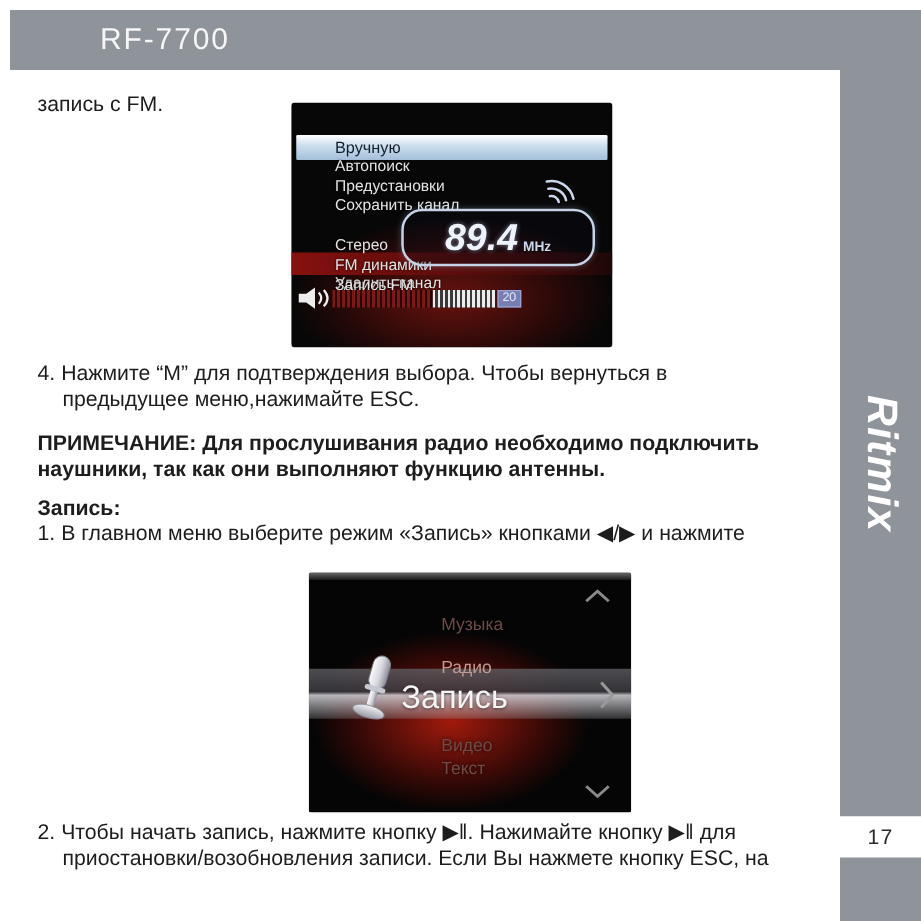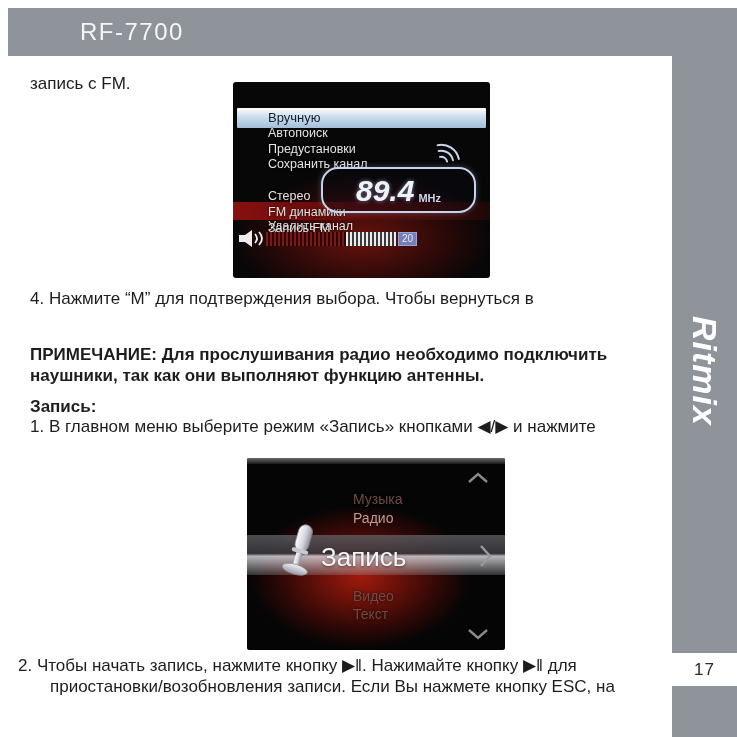--- a/index.html
+++ b/index.html
@@ -110,21 +110,21 @@
     border-radius:2px; overflow:hidden;
   }
   .shot2 .bezel {
     position:absolute; left:0; right:0; top:0; height:6px;
     background:linear-gradient(180deg,#6a6a6e,#1a1a1a);
   }
   .m-item {
     position:absolute; left:106px; font-size:14px; white-space:nowrap; z-index:2;
   }
   .m-dim { color:#6e4b47; text-shadow:0 0 3px rgba(0,0,0,0.6); }
-  .m-near { color:#c19a94; }
+  .m-near { color:#c19a94;margin-top:15px; }
   .sel-band {
     position:absolute; left:0; right:0; top:77px; height:40px; z-index:1;
     background:linear-gradient(180deg,
       rgba(95,95,100,0.80) 0%, rgba(58,58,64,0.85) 46%,
       rgba(220,220,226,0.82) 53%, rgba(150,150,156,0.30) 100%);
   }
   .m-selected {
     position:absolute; left:74px; top:84px; font-size:26px; color:#f4f4f4; z-index:3;
     text-shadow:0 1px 3px rgba(0,0,0,0.55); white-space:nowrap;
   }
@@ -187,20 +187,21 @@
         </svg>
       </span>
       <div class="vol-bars-red"></div>
       <div class="vol-bars-white"></div>
       <div class="vol-badge">20</div>
     </div>
 
   </div>
 
   <div class="txt" style="left:30px; top:288px;">4.  Нажмите “М” для подтверждения выбора. Чтобы вернуться в</div>
+  <div class="txt indent1" style="left:30px; top:309px;">предыдущее меню,нажимайте ESC.</div>
 
   <div class="txt bold" style="left:30px; top:344px;">ПРИМЕЧАНИЕ: Для прослушивания радио необходимо подключить</div>
   <div class="txt bold" style="left:30px; top:365px;">наушники, так как они выполняют функцию антенны.</div>
 
   <div class="txt bold" style="left:30px; top:396px;">Запись:</div>
   <div class="txt" style="left:30px; top:416px;">1. В главном меню выберите режим «Запись» кнопками ◀/▶ и нажмите</div>
 
   <div class="shot2">
     <div class="bezel"></div>
     <div class="sel-band"></div>
@@ -243,16 +244,16 @@
         <polyline points="2,2 11,12 2,22" fill="none" stroke="#9a9a9a" stroke-width="2.4"></polyline>
       </svg>
     </span>
     <span class="chev chev-down">
       <svg width="22" height="12" viewBox="0 0 22 12">
         <polyline points="2,2 11,10 20,2" fill="none" stroke="#8a8a8a" stroke-width="2.4"></polyline>
       </svg>
     </span>
   </div>
 
-  <div class="txt" style="left:18px; top:655px;">2. Чтобы начать запись, нажмите кнопку ▶‖. Нажимайте кнопку ▶‖ для</div>
+  <div class="txt" style="left:30px; top:655px;">2. Чтобы начать запись, нажмите кнопку ▶‖. Нажимайте кнопку ▶‖ для</div>
   <div class="txt indent1" style="left:30px; top:676px;">приостановки/возобновления записи. Если Вы нажмете кнопку ESC, на</div>
 
 </div>
 
 </body></html>

